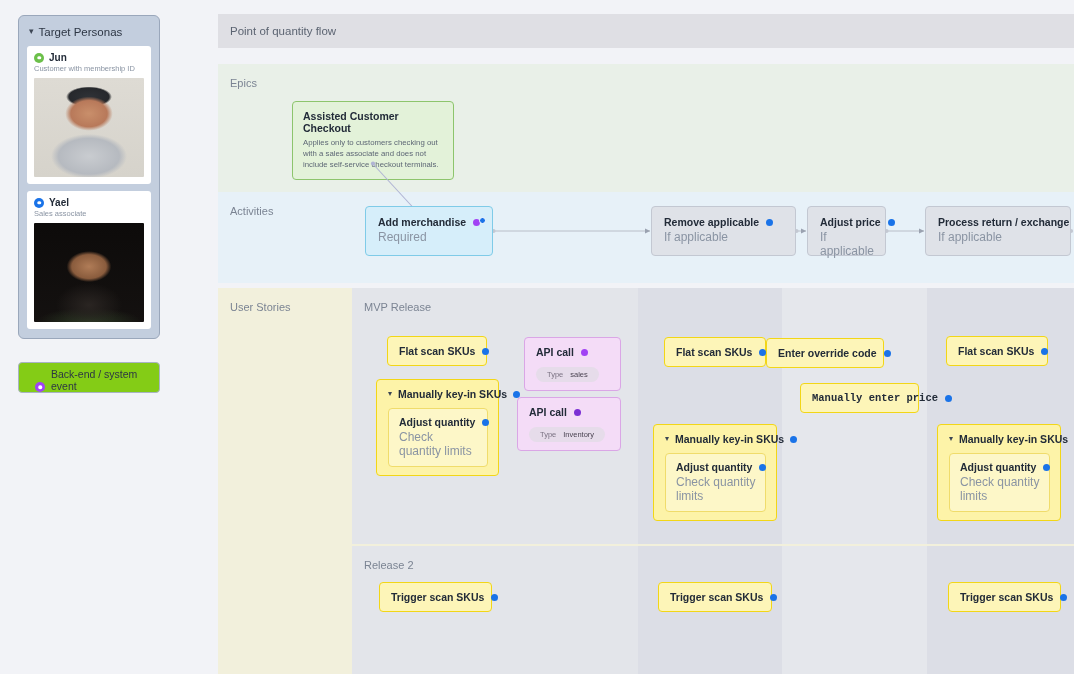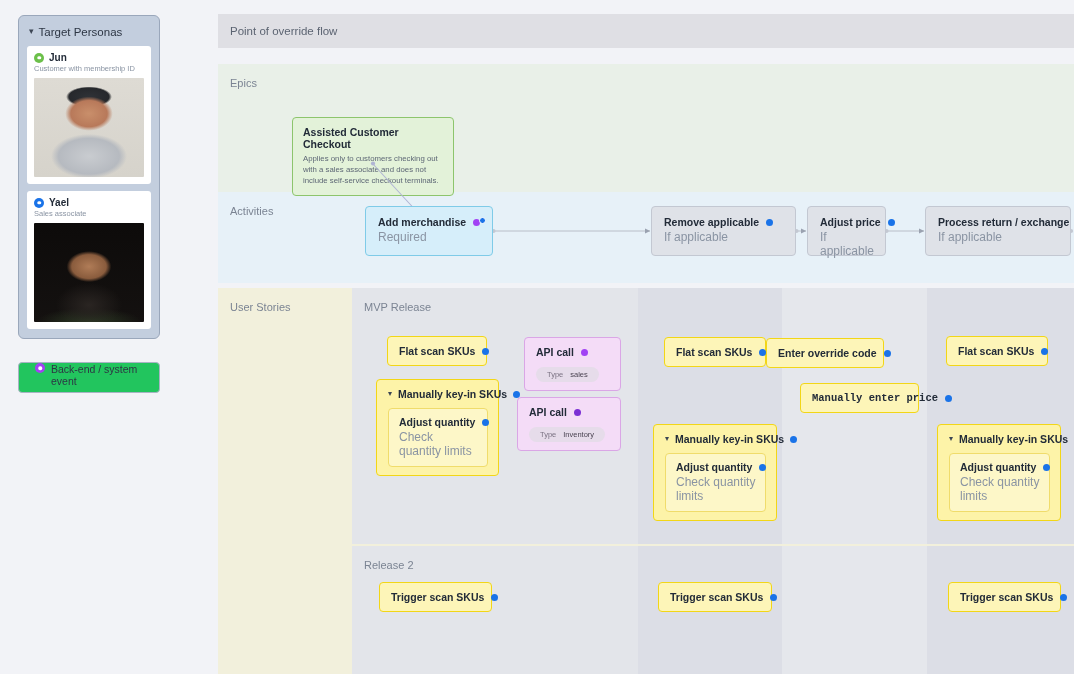--- a/index.html
+++ b/index.html
@@ -45,22 +45,22 @@
   .photo-yael {
     background:
       radial-gradient(ellipse 26% 20% at 50% 44%, #b07c57 0%, #8a5c3d 60%, rgba(138,92,61,0) 78%),
       radial-gradient(ellipse 40% 30% at 50% 83%, #2a2522 0%, rgba(42,37,34,0) 75%),
       radial-gradient(ellipse 60% 18% at 50% 100%, #2c3a24 0%, rgba(44,58,36,0) 80%),
       linear-gradient(#0d0b0a, #141110);
   }
 
   .system-event {
     position: absolute; left: 18px; top: 362px; width: 142px; height: 31px;
-    background: #22c55e; border: 1px solid #a8b3c4; border-radius: 4px;
-    display: flex; align-items: flex-start; gap: 6px; padding-left: 16px;
+    background: #84cc16; border: 1px solid #a8b3c4; border-radius: 4px;
+    display: flex; align-items: flex-end; gap: 6px; padding-left: 16px;
   }
   .system-event-label { font-size: 10.5px; color: #2d3644; }
 
   
   .canvas { position: absolute; left: 218px; top: 0; width: 856px; height: 674px; }
 
   .titlebar {
     position: absolute; left: 0; top: 14px; width: 856px; height: 34px;
     background: #dfdfe4; display: flex; align-items: center; padding-left: 12px;
   }
@@ -91,21 +91,21 @@
   .card-title { font-size: 10.5px; font-weight: 700; color: #222b38; white-space: nowrap; }
   .card-sub { font-size: 12px; color: #8a94a3; margin-top: 2px; }
   .cdot { width: 7px; height: 7px; border-radius: 50%; flex: 0 0 auto; }
   .dot-pair { position: relative; width: 13px; height: 7px; flex: 0 0 auto; }
   .dot-pair .cdot { position: absolute; top: 0; }
   .dot-pair .cdot.b { left: 0; }
   .dot-pair .cdot.f { left: 6px; border: 1.2px solid #fff; top: -1.2px; width: 7px; height: 7px; }
 
   .epic-card {
     left: 74px; top: 101px; width: 162px; min-height: 62px;
-    background: #e3f2d9; border: 1px solid #8dc56c; padding: 8px 9px 9px 10px; margin-top: 16px;
+    background: #e3f2d9; border: 1px solid #8dc56c; padding: 8px 9px 9px 10px;
   }
   .epic-title { font-size: 10.5px; font-weight: 700; color: #222b38; }
   .epic-body { font-size: 7.8px; line-height: 1.42; color: #5d6personally; }
   .epic-body { color: #5d6775; margin-top: 3px; }
 
   .act-card {
     background: #dfe2e8; border: 1px solid #c3c8d2;
     padding: 9px 10px 9px 12px; height: 50px;
   }
   .act-card.primary { background: #d6eefa; border-color: #7fcbe8; }
@@ -168,21 +168,21 @@
 
     <div class="system-event">
       <span class="dot-ring" style="background:#a142f4"></span>
       <span class="system-event-label">Back-end / system event</span>
     </div>
   </div>
 
   <div class="canvas">
 
     <div class="titlebar">
-      <span class="titlebar-text">Point of override flow</span>
+      <span class="titlebar-text">Point of quantity flow</span>
     </div>
 
     <div class="band band-epics">
       <span class="band-label">Epics</span>
     </div>
 
     <div class="band band-activities">
       <span class="band-label">Activities</span>
     </div>
 

